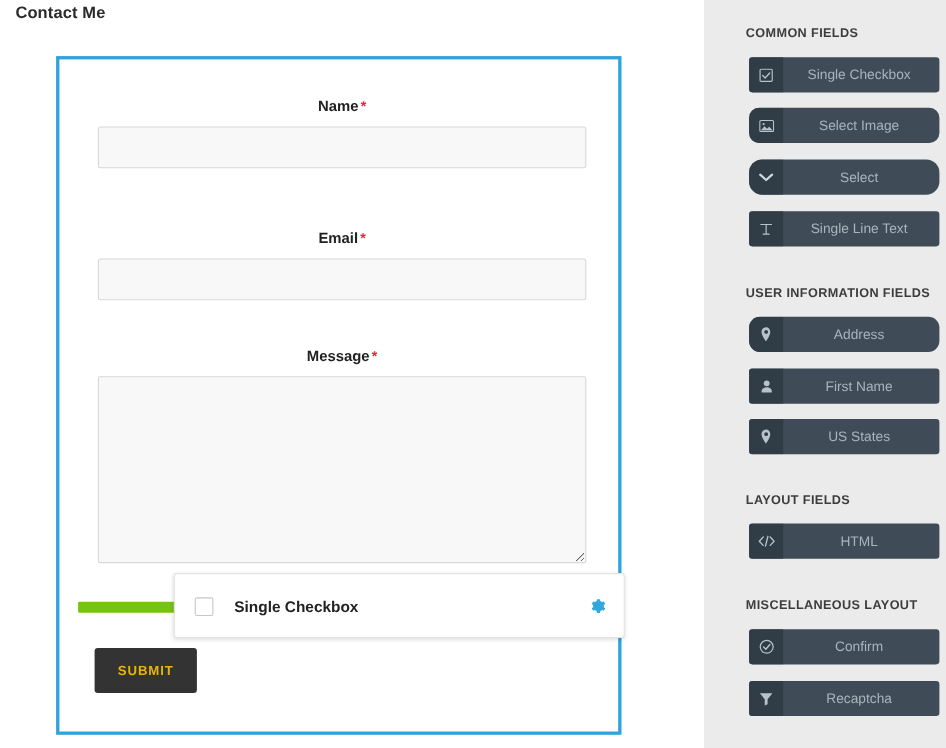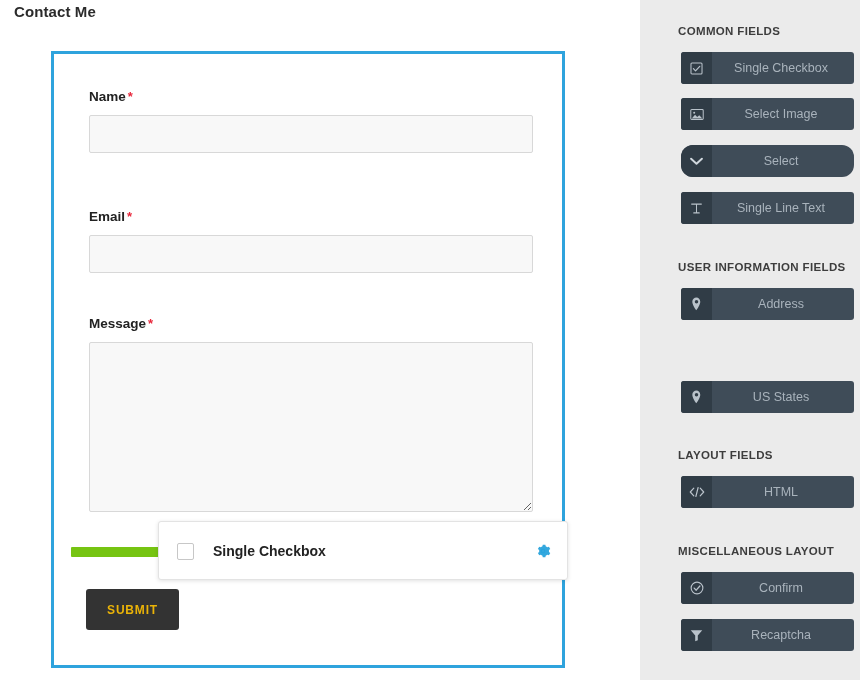--- a/index.html
+++ b/index.html
@@ -65,20 +65,21 @@
     left: 35px;
     width: 444px;
   }
 
   .field-label {
     font-size: 13.5px;
     font-weight: bold;
     color: #222222;
     margin-bottom: 10px;
     line-height: 16px;
+    text-align: center;
   }
   .req-star {
     color: #e8273b;
     font-weight: bold;
     font-size: 13px;
     margin-left: 2px;
   }
 
   .text-input {
     display: block;
@@ -310,21 +311,21 @@
     <div class="side-field-btn" style="top:52px;">
       <span class="btn-icon">
         <svg width="13" height="13" viewBox="0 0 16 16" fill="none" stroke="#b9c2ca" stroke-width="1.3">
           <rect x="1.2" y="1.2" width="13.6" height="13.6" rx="1.2"></rect>
           <path d="M4.2 8.2l2.6 2.7 5.2-5.6" stroke-width="1.5" stroke-linecap="round" stroke-linejoin="round"></path>
         </svg>
       </span>
       <span class="btn-label">Single Checkbox</span>
     </div>
 
-    <div class="side-field-btn" style="top:98px;">
+    <div class="side-field-btn" style="top:98px;border-radius:9px;">
       <span class="btn-icon">
         <svg width="14" height="13" viewBox="0 0 18 16" fill="none" stroke="#b9c2ca" stroke-width="1.3">
           <rect x="1" y="1.6" width="16" height="12.8" rx="1.2"></rect>
           <circle cx="5.4" cy="5.8" r="1.3" fill="#b9c2ca" stroke="none"></circle>
           <path d="M2.2 13l4.3-4.6 2.8 2.9 2.6-2.4 4 4.1" fill="#b9c2ca" stroke="none"></path>
         </svg>
       </span>
       <span class="btn-label">Select Image</span>
     </div>
 
@@ -341,29 +342,38 @@
       <span class="btn-icon">
         <svg width="13" height="13" viewBox="0 0 16 16" fill="none" stroke="#b9c2ca" stroke-width="1.3" stroke-linecap="round">
           <path d="M2 2.6h12M8 2.6v10.8M4.6 13.4h6.8"></path>
         </svg>
       </span>
       <span class="btn-label">Single Line Text</span>
     </div>
 
     <div class="side-section-title" style="top:261px;">USER INFORMATION FIELDS</div>
 
-    <div class="side-field-btn" style="top:288px;">
+    <div class="side-field-btn" style="top:288px;border-radius:10px;">
       <span class="btn-icon">
         <svg width="11" height="14" viewBox="0 0 12 16" fill="#b9c2ca">
           <path d="M6 0.6C3.3.6 1.2 2.7 1.2 5.4c0 3.5 4.1 9.3 4.3 9.5.1.2.4.2.5 0 .2-.2 4.3-6 4.3-9.5C10.3 2.7 8.2.6 6 .6zm0 6.8a2 2 0 1 1 0-4 2 2 0 0 1 0 4z"></path>
         </svg>
       </span>
       <span class="btn-label">Address</span>
     </div>
 
+    <div class="side-field-btn" style="top:335px;">
+      <span class="btn-icon">
+        <svg width="12" height="13" viewBox="0 0 14 15" fill="#b9c2ca">
+          <circle cx="7" cy="4" r="3.1"></circle>
+          <path d="M7 8.2c-3 0-5.4 1.8-5.4 4v1.6h10.8v-1.6c0-2.2-2.4-4-5.4-4z"></path>
+        </svg>
+      </span>
+      <span class="btn-label">First Name</span>
+    </div>
 
     <div class="side-field-btn" style="top:381px;">
       <span class="btn-icon">
         <svg width="11" height="14" viewBox="0 0 12 16" fill="#b9c2ca">
           <path d="M6 0.6C3.3.6 1.2 2.7 1.2 5.4c0 3.5 4.1 9.3 4.3 9.5.1.2.4.2.5 0 .2-.2 4.3-6 4.3-9.5C10.3 2.7 8.2.6 6 .6zm0 6.8a2 2 0 1 1 0-4 2 2 0 0 1 0 4z"></path>
         </svg>
       </span>
       <span class="btn-label">US States</span>
     </div>
 

